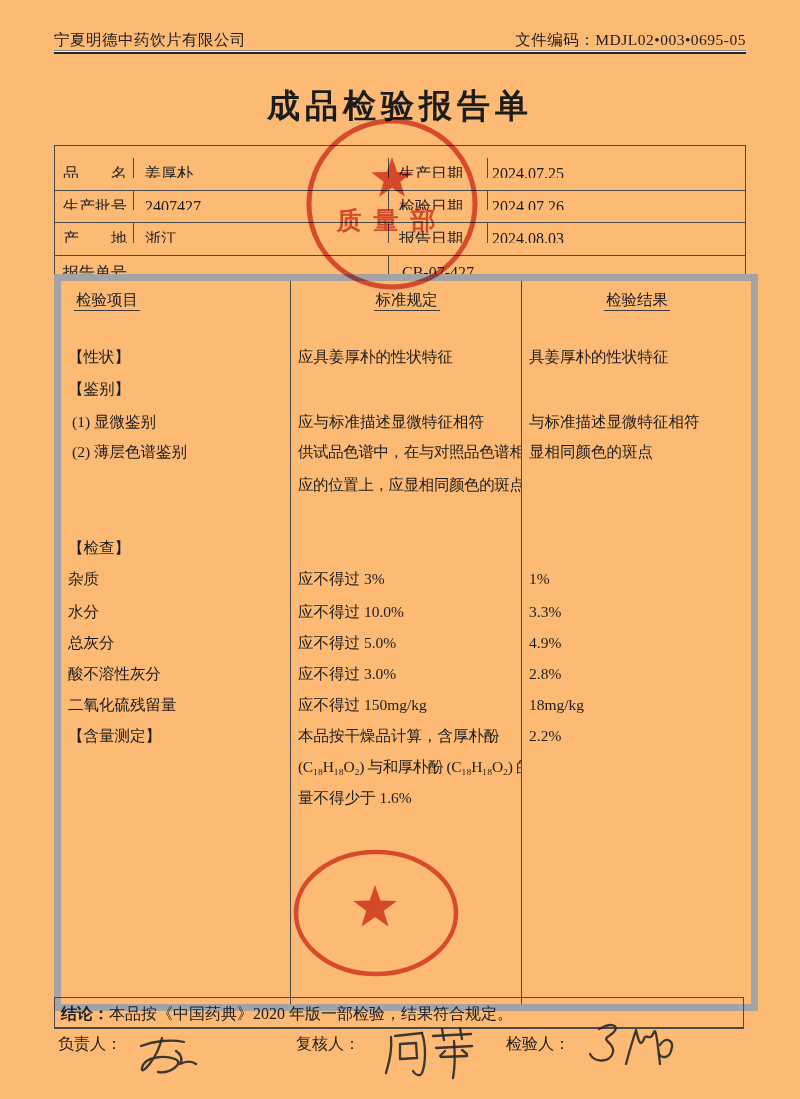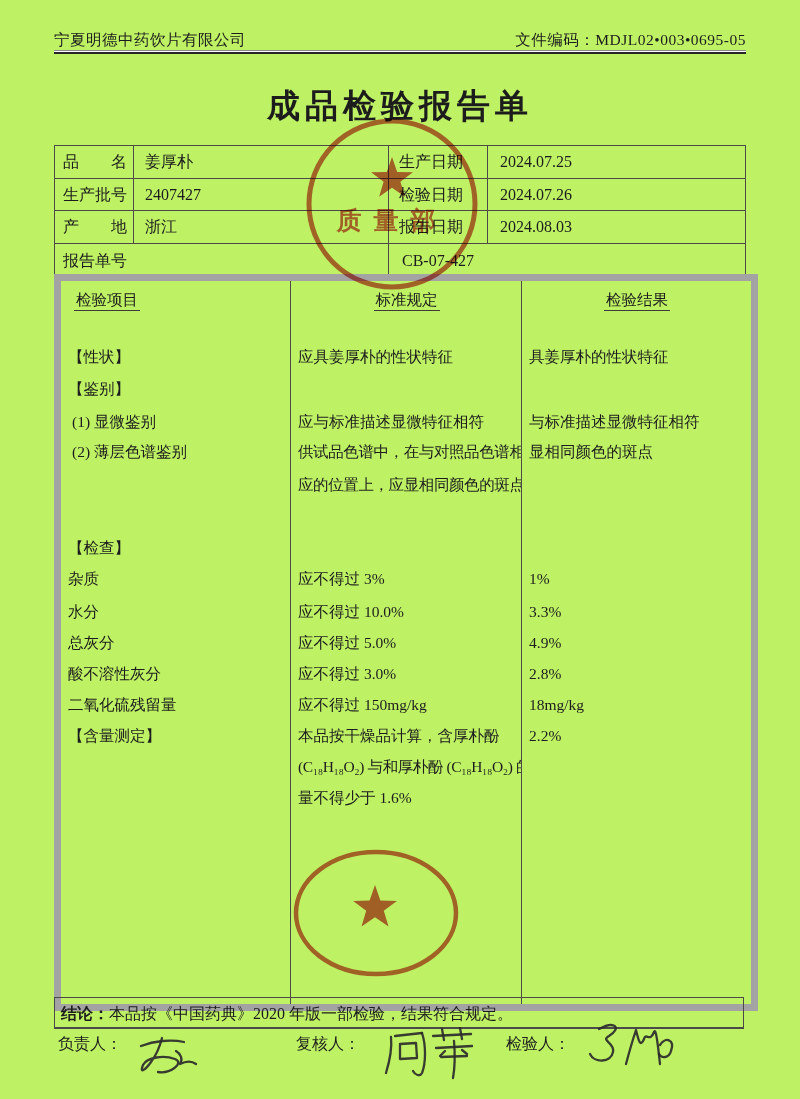--- a/index.html
+++ b/index.html
@@ -1,39 +1,39 @@
 <!DOCTYPE html>
 <html><head>
 <meta charset="utf-8">
 <style>
   html,body{margin:0;padding:0;background:#ffffff;}
   body{font-family:"Liberation Serif","DejaVu Serif",serif;color:#1c1c1c;}
-  #page{position:relative;width:800px;height:1099px;background:#bef264;overflow:hidden;}
+  #page{position:relative;width:800px;height:1099px;background:#fdba74;overflow:hidden;}
 
   
   .hdr-line{position:absolute;top:30px;left:54px;width:692px;display:flex;
             justify-content:space-between;font-size:15.5px;letter-spacing:.5px;}
   .rule{position:absolute;top:50px;left:54px;width:692px;height:1px;
         border-top:1px solid #8a8a8a;border-bottom:2px solid #262626;background:#fff;}
 
   .title{position:absolute;top:84px;left:0;width:800px;text-align:center;
          font-size:33px;font-weight:bold;letter-spacing:5px;}
 
   
   .info-table{position:absolute;left:54px;top:145px;width:690px;
               display:grid;grid-template-columns:78px 255px 99px 1fr;
               grid-template-rows:32px 32px 33px 33px;
               border:1px solid #4a4a4a;font-size:16px;}
-  .ic{line-height:32px;white-space:nowrap;overflow:hidden;}
+  .ic{line-height:32px;white-space:nowrap;overflow:hidden;margin-top:12px;}
   .ic.bt{border-top:1px solid #4a4a4a;}
   .ic.bl{border-left:1px solid #4a4a4a;}
   .ic.lab{padding-left:8px;}
   .ic.val{padding-left:11px;}
   .ic.lab2{padding-left:10px;}
-  .ic.val2{padding-left:12px;}
+  .ic.val2{padding-left:4px;}
   .ic.span2{grid-column:1/3;}
   .ic.span34{grid-column:3/5;}
   .r4{line-height:33px;}
 
   
   .main-table{position:absolute;left:54px;top:274px;width:690px;height:723px;
               border:7px solid #a3a3a3;font-size:15.5px;}
   .mcol{position:absolute;top:0;height:100%;overflow:hidden;}
   .mcol1{left:0;width:229px;}
   .mcol2{left:229px;width:231px;border-left:1px solid #4a4a4a;}

